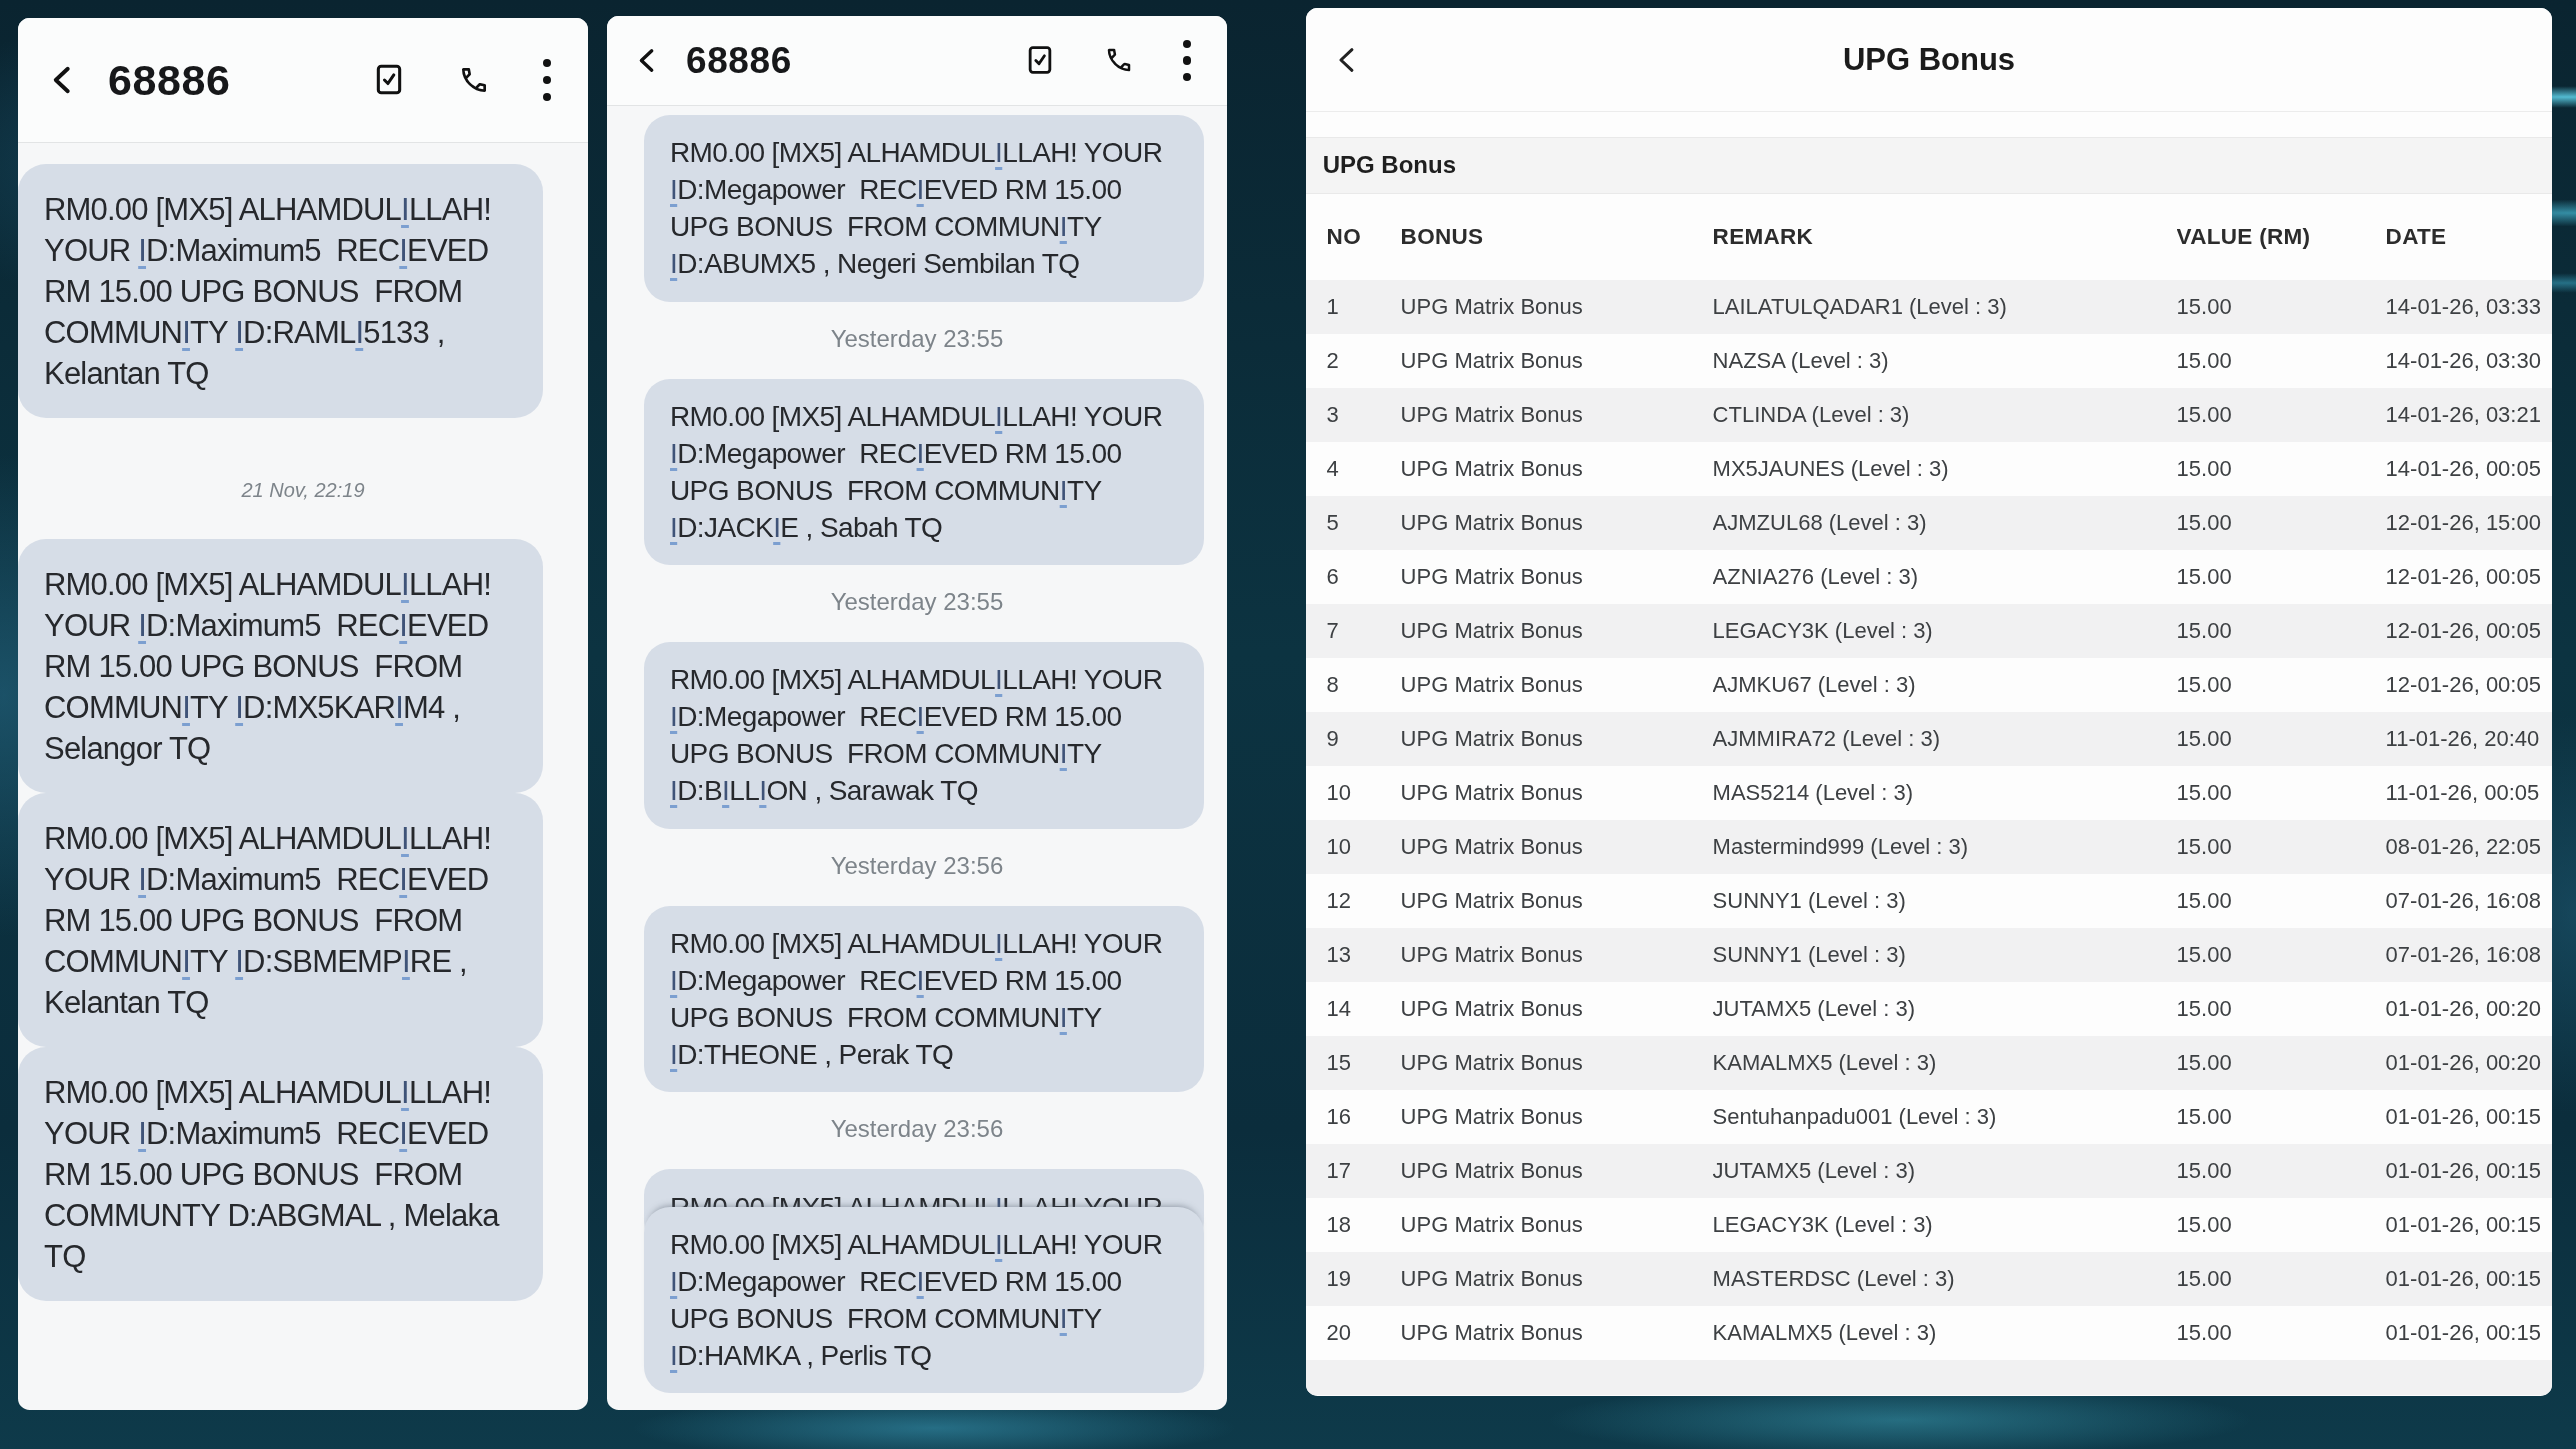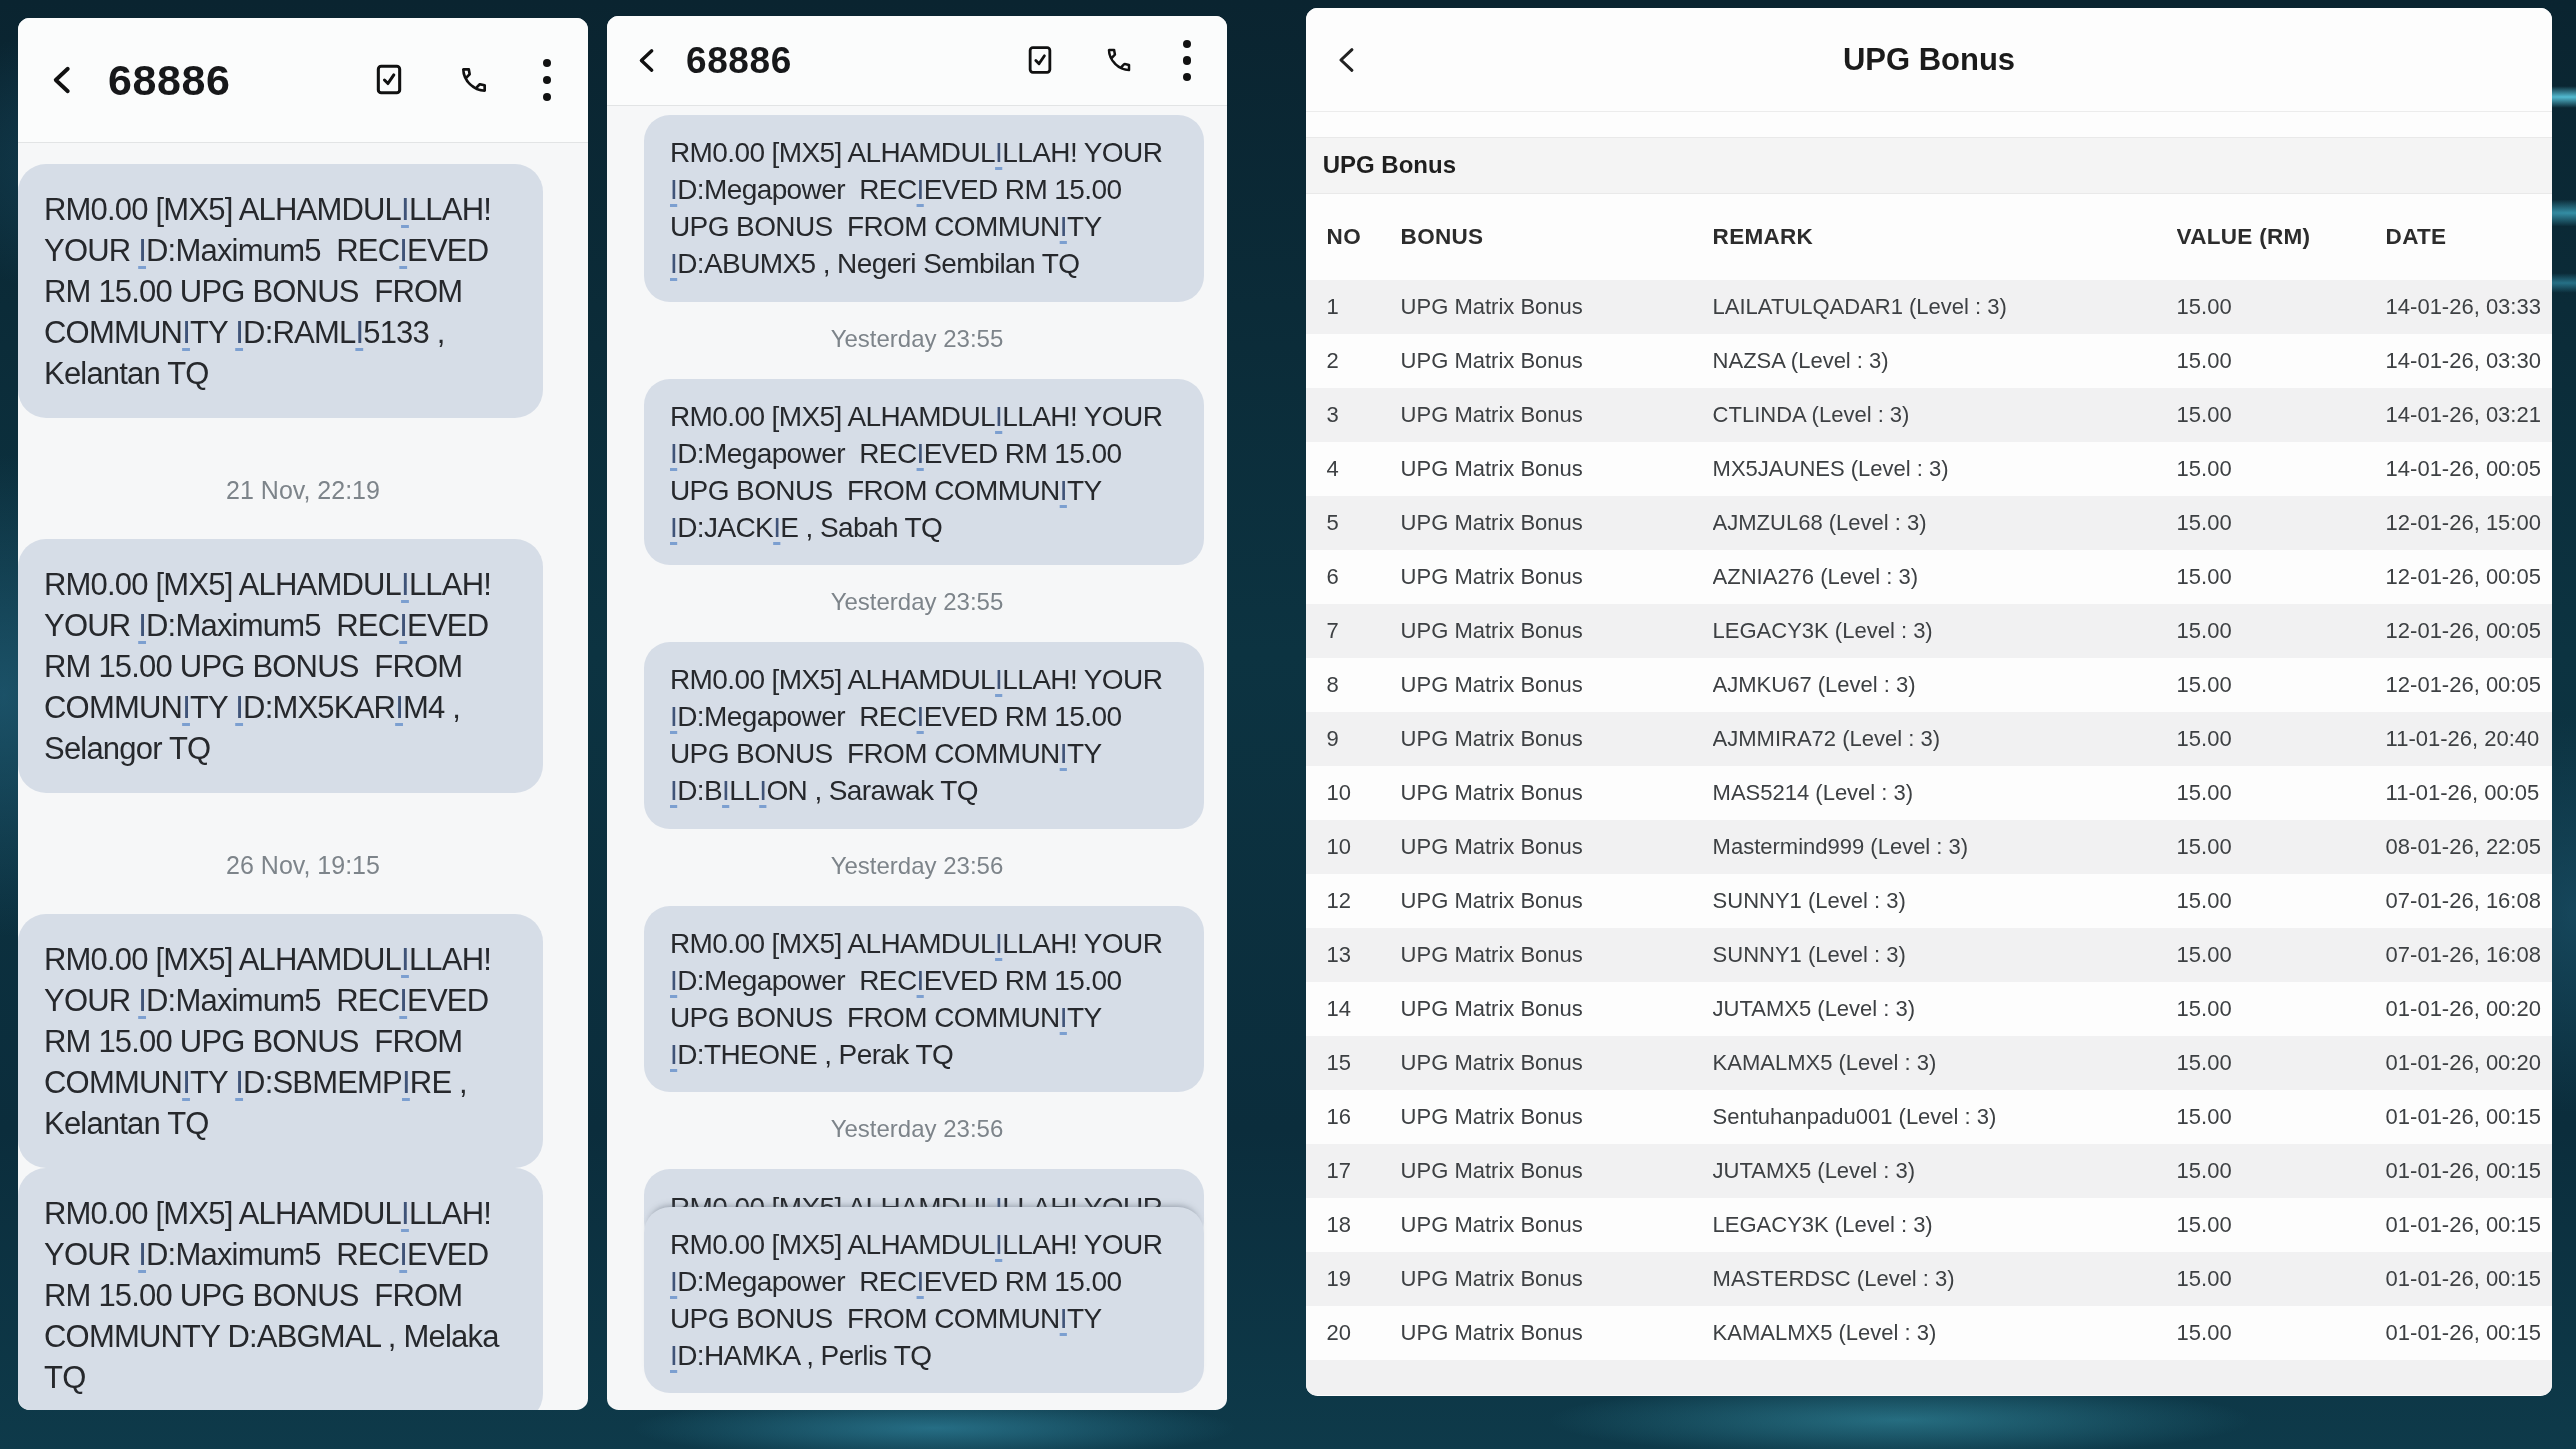--- a/index.html
+++ b/index.html
@@ -64,21 +64,21 @@
     position:relative;z-index:2;box-shadow:0 -5.2px 6.4px -5.2px rgba(90,100,115,.55);
   }
   .cap-i{
     color:#3f5378;
     text-decoration:underline;
     text-decoration-color:#7c9fd0;
     text-decoration-thickness:3.2px;
     text-underline-offset:4.5px;
   }
   .ts{text-align:center;color:#7d848a;}
-  #thread-left .ts{font-size:25px;line-height:28px;margin:58px 0 35px;}
+  #thread-left .ts{font-size:20px;line-height:28px;margin:58px 0 35px;font-style:italic;}
   #thread-mid  .ts{font-size:24px;line-height:28px;margin:23px 0 26px;}
 
   
   .report-head{height:103px;position:relative;display:flex;align-items:center;justify-content:center;border-bottom:1.3px solid #ececec;background:#fdfdfd;}
   .report-head .back-btn{position:absolute;left:26px;top:50%;transform:translateY(-50%);}
   .report-title{font-size:31px;font-weight:bold;color:#1b1b1b;}
   .section-bar{
     margin-top:24.5px;height:57px;background:#f4f4f4;
     border-top:1.3px solid #e9e9e9;border-bottom:1.3px solid #e9e9e9;
     display:flex;align-items:center;padding:0 16.7px;box-sizing:border-box;
@@ -122,21 +122,20 @@
             <i></i>
             <i></i>
             <i></i>
           </span>
       </span>
     </header>
     <div class="thread" id="thread-left">
         <div class="bubble">RM0.00 [MX5] ALHAMDUL<span class="cap-i">I</span>LLAH! YOUR <span class="cap-i">I</span>D:Maximum5  REC<span class="cap-i">I</span>EVED RM 15.00 UPG BONUS  FROM COMMUN<span class="cap-i">I</span>TY <span class="cap-i">I</span>D:RAML<span class="cap-i">I</span>5133 , Kelantan TQ</div>
         <div class="ts">21 Nov, 22:19</div>
         <div class="bubble">RM0.00 [MX5] ALHAMDUL<span class="cap-i">I</span>LLAH! YOUR <span class="cap-i">I</span>D:Maximum5  REC<span class="cap-i">I</span>EVED RM 15.00 UPG BONUS  FROM COMMUN<span class="cap-i">I</span>TY <span class="cap-i">I</span>D:MX5KAR<span class="cap-i">I</span>M4 , Selangor TQ</div>
-        <div class="ts">26 Nov, 19:15</div>
         <div class="bubble">RM0.00 [MX5] ALHAMDUL<span class="cap-i">I</span>LLAH! YOUR <span class="cap-i">I</span>D:Maximum5  REC<span class="cap-i">I</span>EVED RM 15.00 UPG BONUS  FROM COMMUN<span class="cap-i">I</span>TY <span class="cap-i">I</span>D:SBMEMP<span class="cap-i">I</span>RE , Kelantan TQ</div>
         <div class="bubble">RM0.00 [MX5] ALHAMDUL<span class="cap-i">I</span>LLAH! YOUR <span class="cap-i">I</span>D:Maximum5  REC<span class="cap-i">I</span>EVED RM 15.00 UPG BONUS  FROM COMMUNTY D:ABGMAL , Melaka TQ</div>
       </div>
   </section>
 
   <section class="panel" id="panel-mid">
     <header class="sms-head">
       <span class="back-btn">
         <svg width="31" height="31" viewBox="0 0 24 24" fill="none" stroke="#111" stroke-width="2.6" stroke-linecap="round" stroke-linejoin="round">
             <polyline points="14.5,4.5 6.5,12 14.5,19.5"></polyline>

